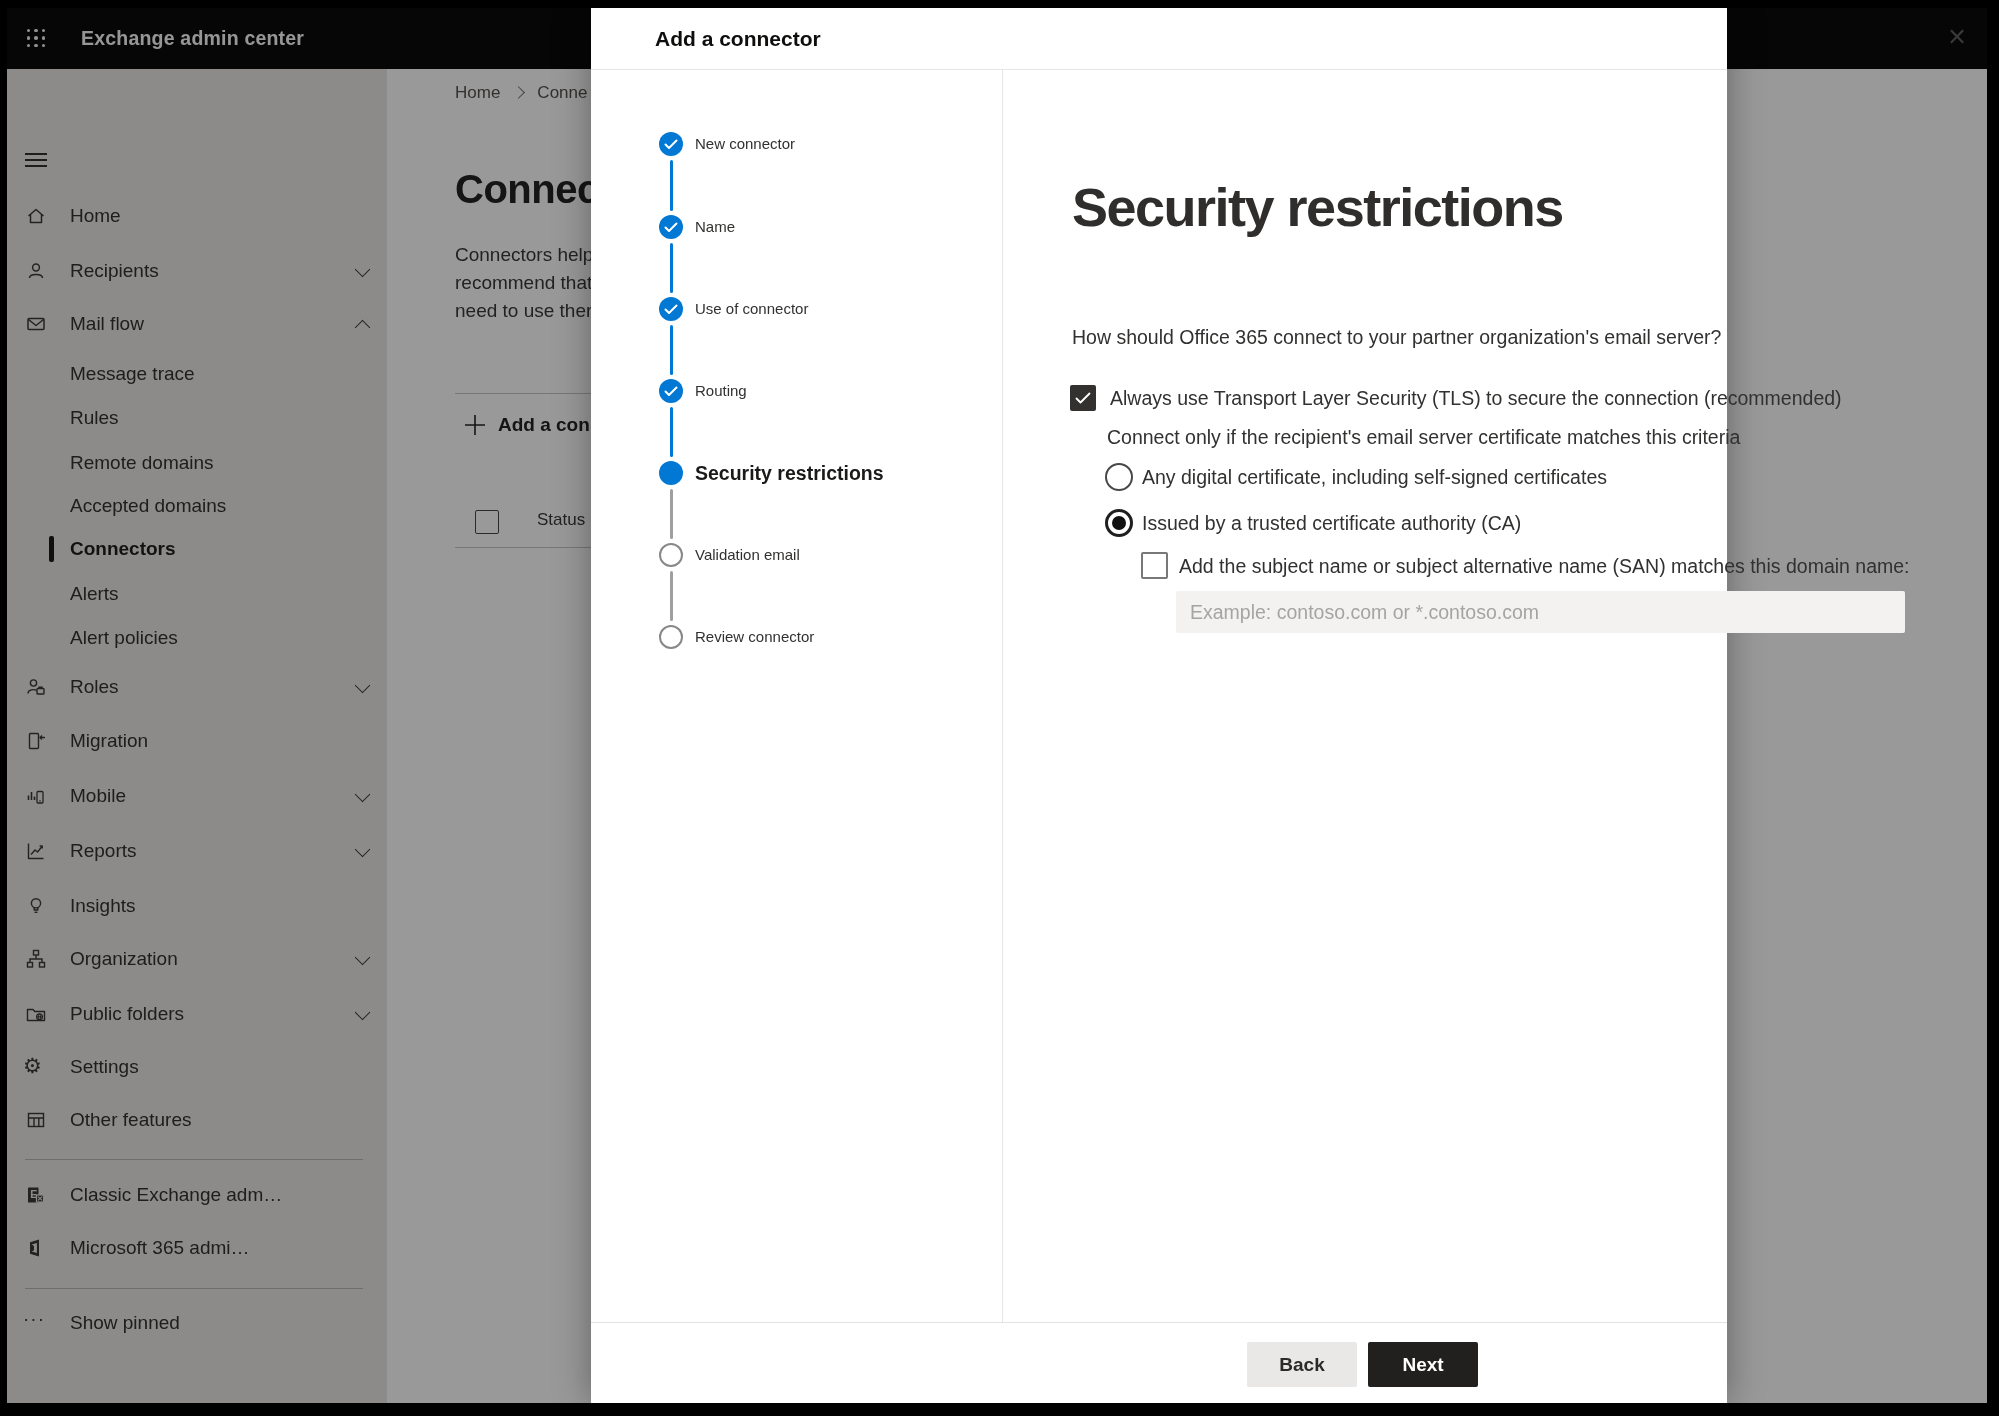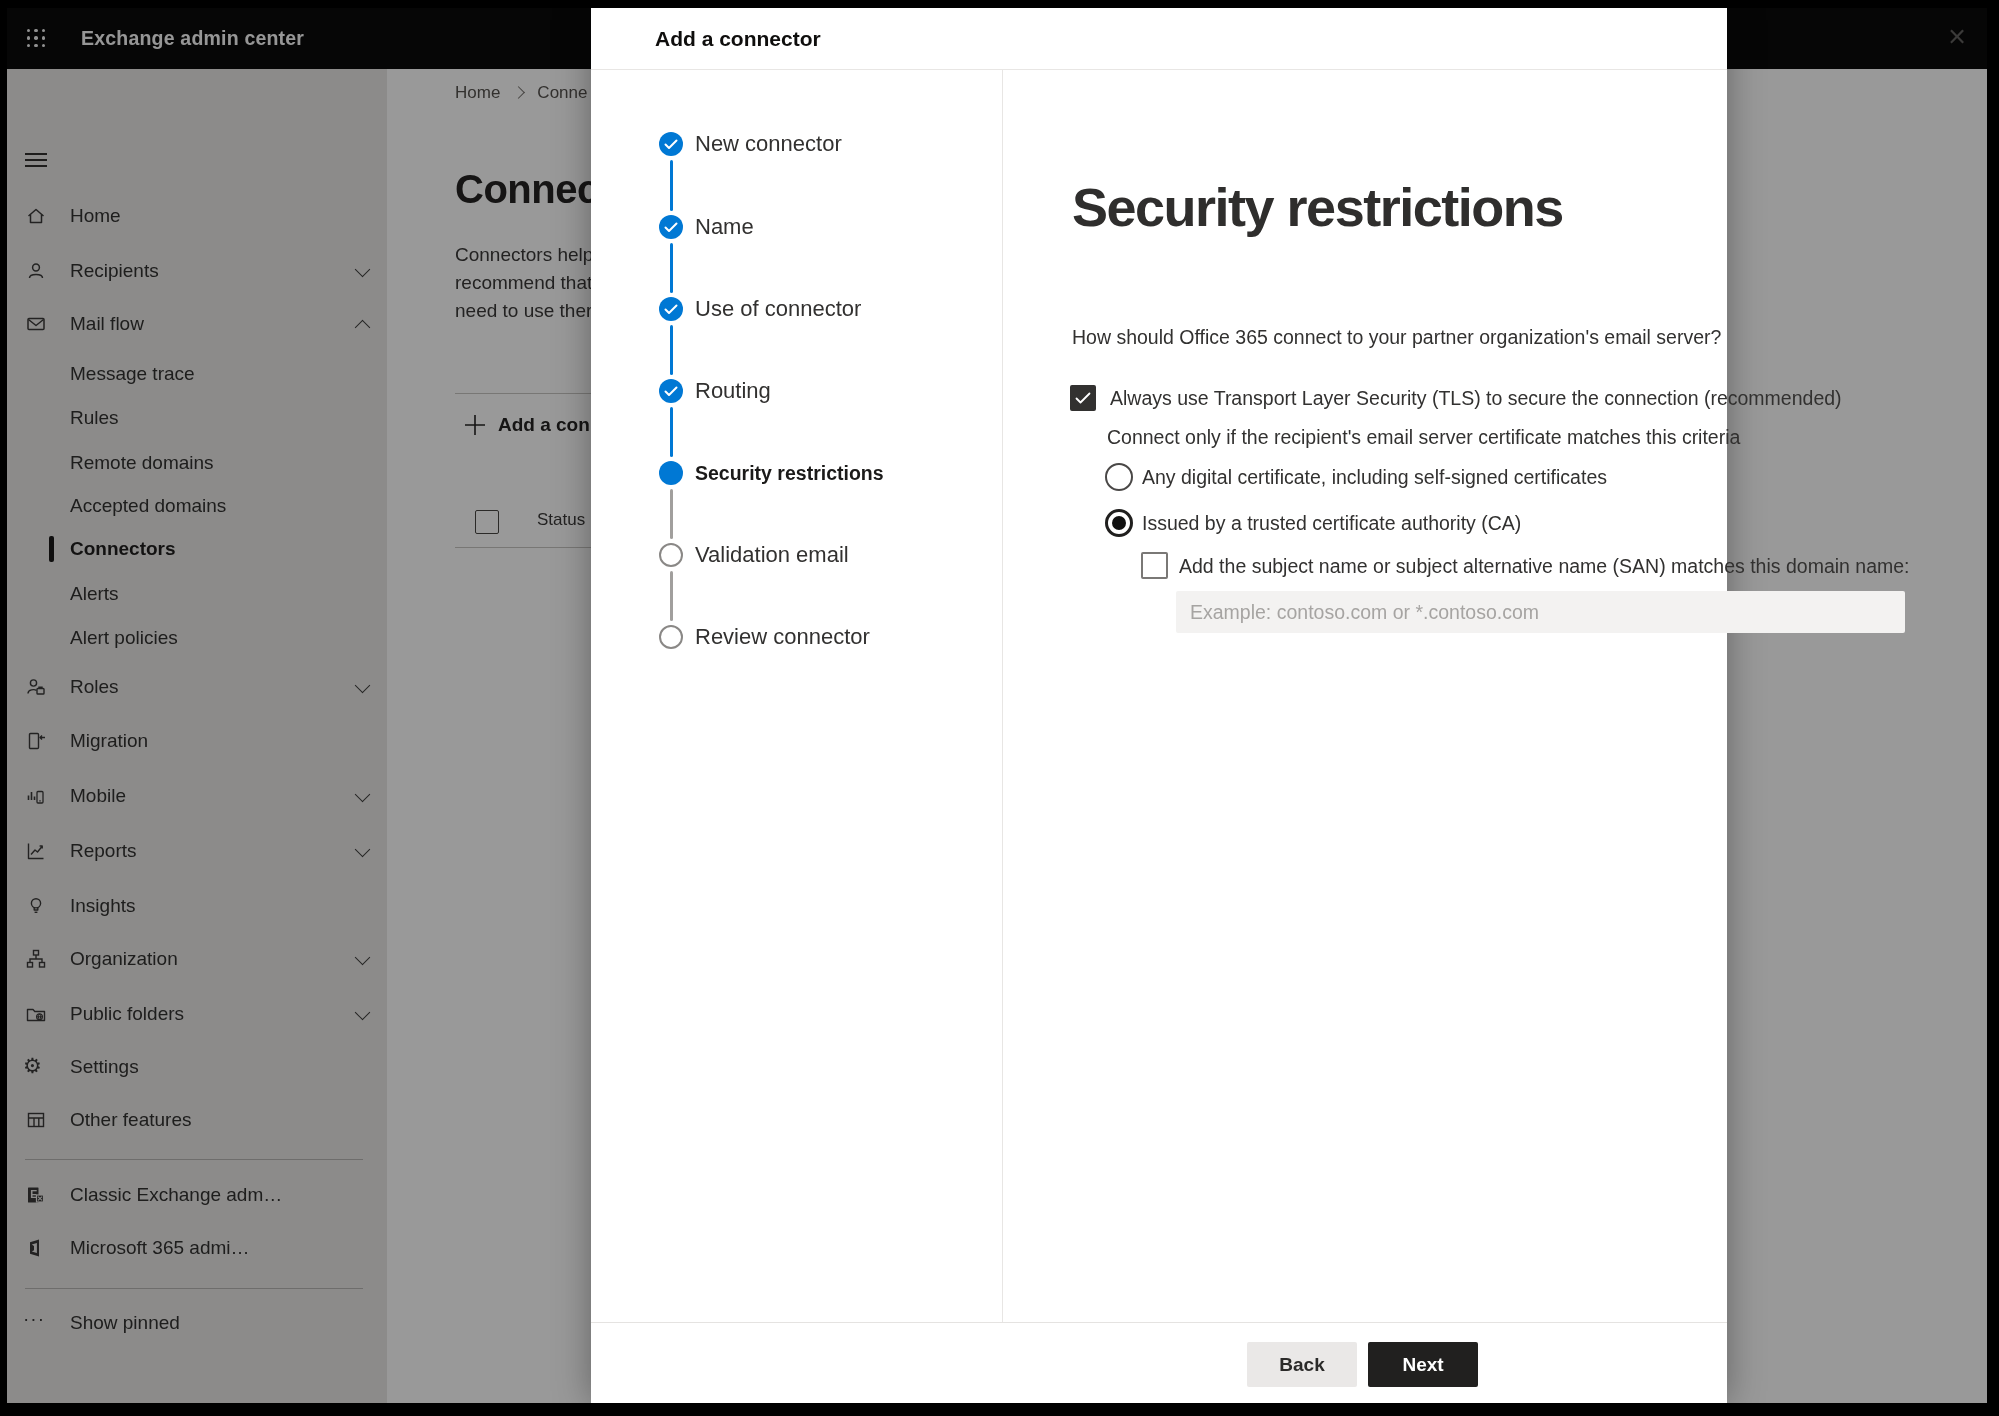--- a/index.html
+++ b/index.html
@@ -58,21 +58,21 @@
   
   .v-div{position:absolute;left:411px;top:61px;bottom:81px;width:1px;background:#e8e6e4;}
   .seg{position:absolute;left:79px;width:3px;border-radius:2px;}
   .seg.blue{background:#0078d4;}
   .seg.gray{background:#a19f9d;}
   .step-circle{position:absolute;left:68px;width:24px;height:24px;border-radius:50%;box-sizing:border-box;}
   .step-circle.done{background:#0078d4;}
   .step-circle.current{background:#0078d4;}
   .step-circle.todo{background:#fff;border:2.5px solid #8a8886;}
   .step-circle svg{position:absolute;left:5px;top:7px;}
-  .step-label{position:absolute;left:104px;height:24px;line-height:24px;font-size:22px;color:#323130;white-space:nowrap;cursor:pointer;}
+  .step-label{position:absolute;left:104px;height:24px;line-height:24px;font-size:15px;color:#323130;white-space:nowrap;cursor:pointer;}
   .step-label.current{font-weight:700;color:#1b1a19;font-size:19.5px;}
 
   
   .heading{position:absolute;left:481px;top:168px;font-size:54px;font-weight:700;color:#2f2e2d;letter-spacing:-1.5px;white-space:nowrap;}
   .question{position:absolute;left:481px;top:318px;font-size:19.5px;color:#323130;white-space:nowrap;}
   .f-label{position:absolute;font-size:19.5px;color:#323130;white-space:nowrap;height:26px;line-height:26px;cursor:default;}
   .cbox{position:absolute;box-sizing:border-box;border-radius:2px;cursor:pointer;}
   .cbox.checked{background:#323130;border:2px solid #323130;}
   .cbox.checked svg{position:absolute;left:3px;top:5px;}
   .cbox.empty{background:#fff;border:2px solid #7a7876;}

